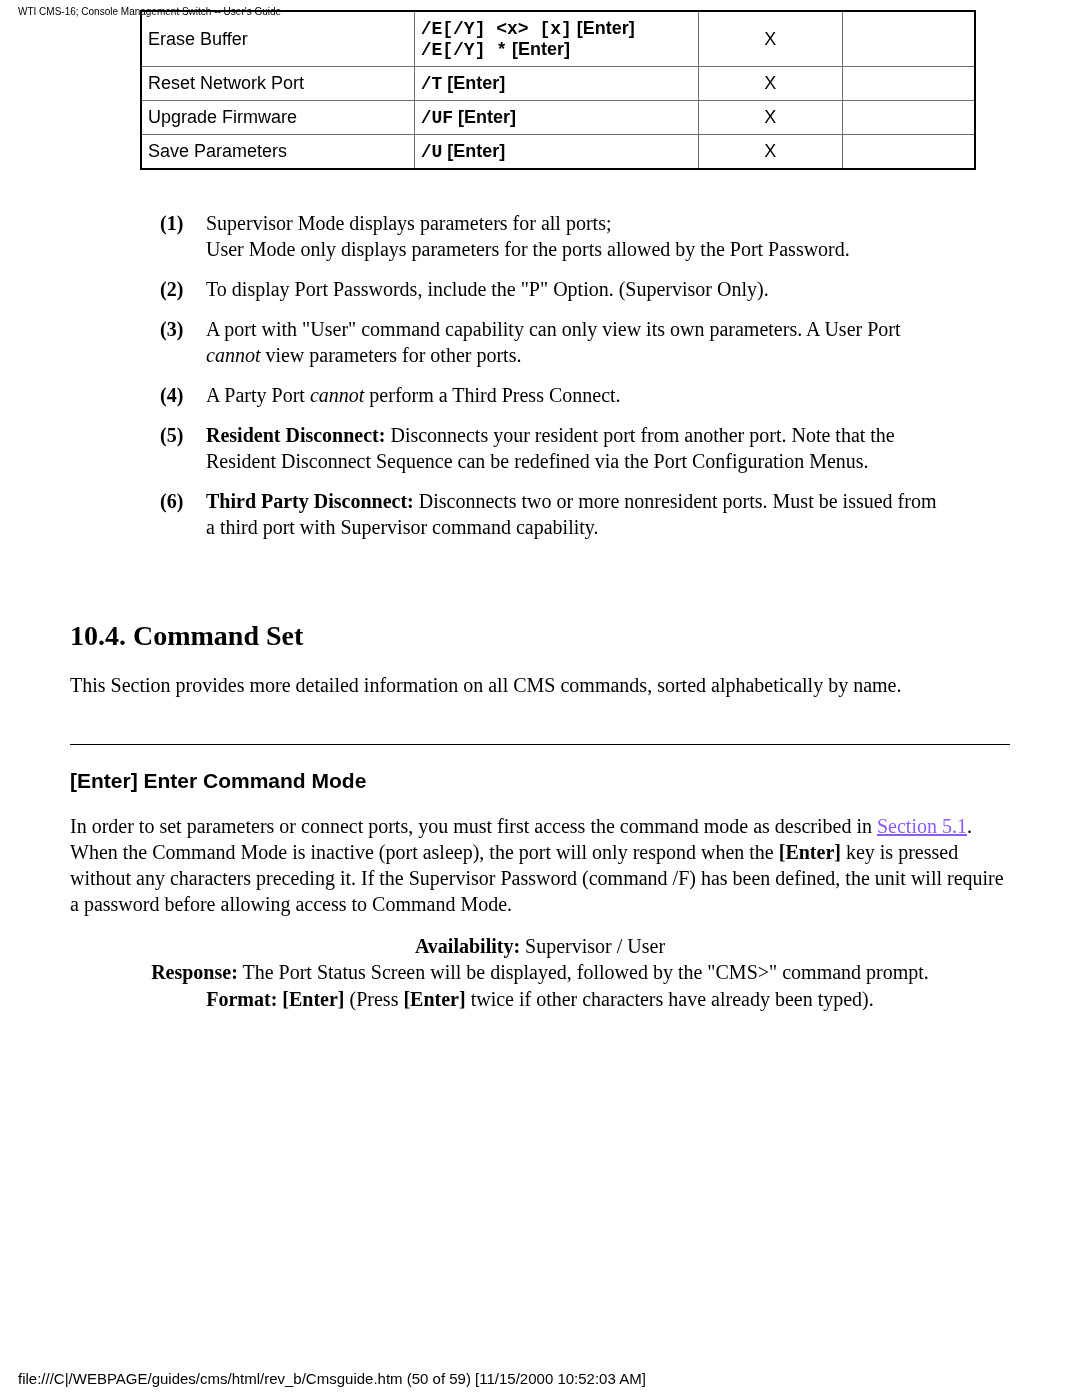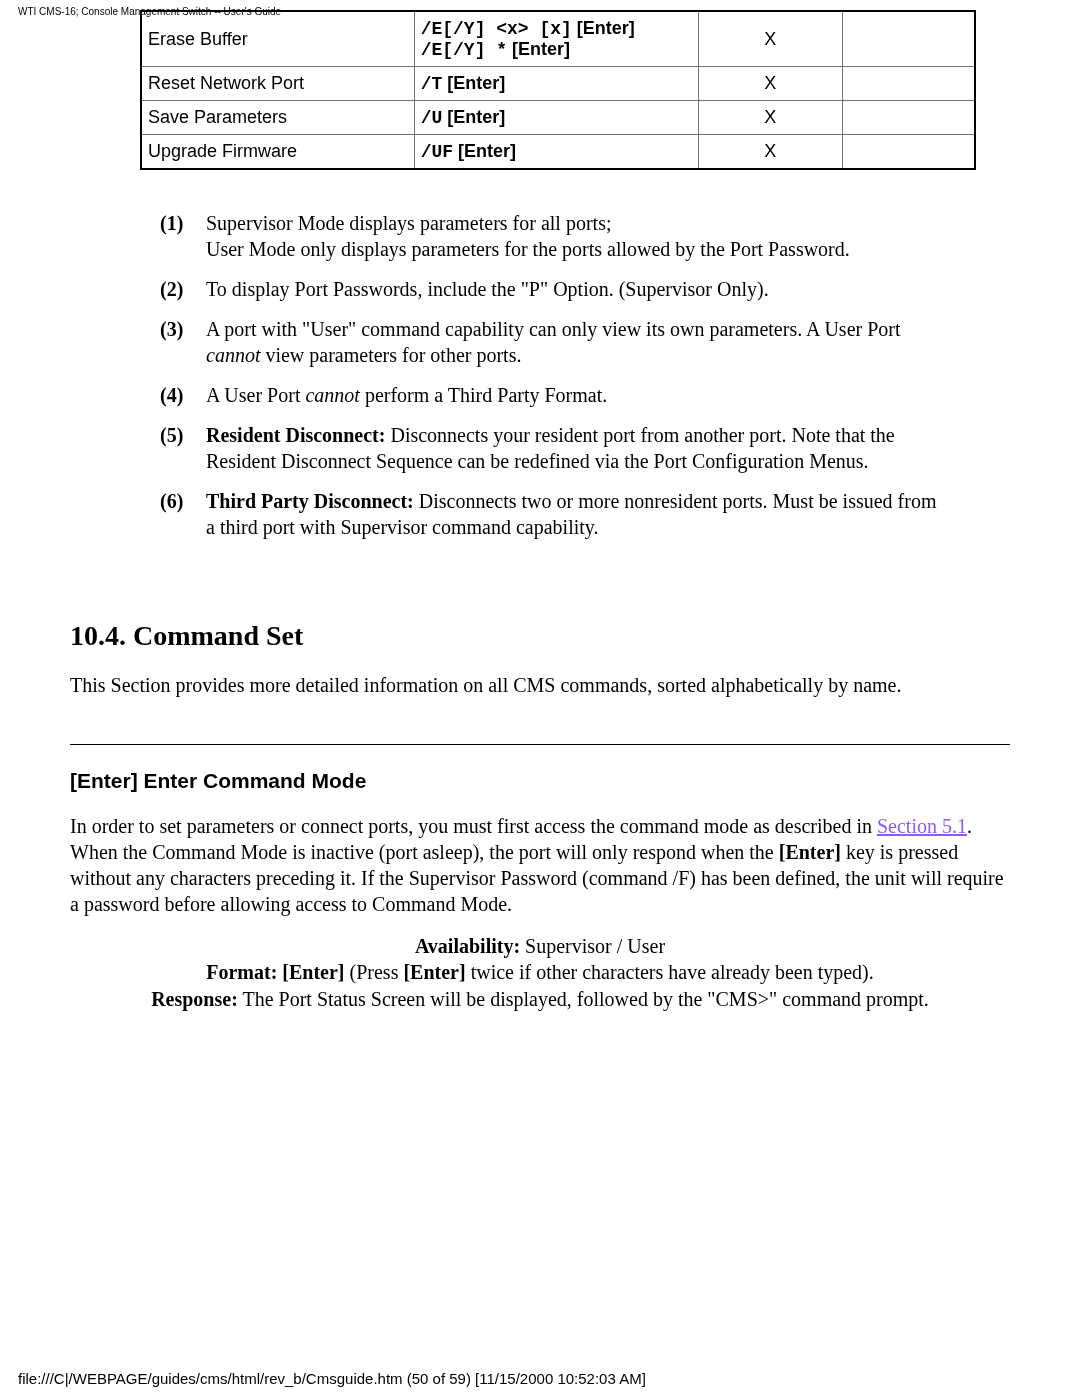--- a/index.html
+++ b/index.html
@@ -138,31 +138,31 @@
     </tr>
     <tr>
       <td class="name-col">Reset Network Port</td>
       <td class="cmd-col">
         <span class="mono">/T</span><span class="sans"> [Enter]</span>
       </td>
       <td class="x-col">X</td>
       <td class="empty-col"></td>
     </tr>
     <tr>
+      <td class="name-col">Upgrade Firmware</td>
+      <td class="cmd-col">
+        <span class="mono">/UF</span><span class="sans"> [Enter]</span>
+      </td>
+      <td class="x-col">X</td>
+      <td class="empty-col"></td>
+    </tr>
+    <tr>
       <td class="name-col">Save Parameters</td>
       <td class="cmd-col">
         <span class="mono">/U</span><span class="sans"> [Enter]</span>
-      </td>
-      <td class="x-col">X</td>
-      <td class="empty-col"></td>
-    </tr>
-    <tr>
-      <td class="name-col">Upgrade Firmware</td>
-      <td class="cmd-col">
-        <span class="mono">/UF</span><span class="sans"> [Enter]</span>
       </td>
       <td class="x-col">X</td>
       <td class="empty-col"></td>
     </tr>
   </tbody>
     </table>
 
   <div class="notes">
     <div class="notes-row">
       <div class="notes-num">(1)</div>
@@ -175,21 +175,21 @@
     </div>
     <div class="notes-row">
       <div class="notes-num">(3)</div>
       <div class="notes-text">
         <span>A port with "User" command capability can only view its own parameters. A User Port </span><span class="em">cannot</span><span> view parameters for other ports.</span>
       </div>
     </div>
     <div class="notes-row">
       <div class="notes-num">(4)</div>
       <div class="notes-text">
-        <span>A User Port </span><span class="em">cannot</span><span> perform a Third Party Format.</span>
+        <span>A Party Port </span><span class="em">cannot</span><span> perform a Third Press Connect.</span>
       </div>
     </div>
     <div class="notes-row">
       <div class="notes-num">(5)</div>
       <div class="notes-text">
         <span class="lead">Resident Disconnect:</span><span>  Disconnects your resident port from another port.  Note that the Resident Disconnect Sequence can be redefined via the Port Configuration Menus.</span>
       </div>
     </div>
     <div class="notes-row">
       <div class="notes-num">(6)</div>
@@ -208,22 +208,22 @@
 
   <p class="body-para">
     <span>In order to set parameters or connect ports, you must first access the command mode as described in </span><a href="#" class="link">Section 5.1</a><span>. When the Command Mode is inactive (port asleep), the port will only respond when the </span><b>[Enter]</b><span> key is pressed without any characters preceding it. If the Supervisor Password (command /F) has been defined, the unit will require a password before allowing access to Command Mode.</span>
   </p>
 
   <div class="detail-block">
     <div>
       <span class="lbl">Availability:</span><span>  Supervisor / User</span>
     </div>
     <div>
+      <span class="lbl">Response:</span><span>  The Port Status Screen will be displayed, followed by the "CMS&gt;" command prompt.</span>
+    </div>
+    <div>
       <span class="lbl">Format:</span><span class="lbl">  [Enter]</span><span> (Press </span><span class="lbl">[Enter]</span><span> twice if other characters have already been typed).</span>
     </div>
-    <div>
-      <span class="lbl">Response:</span><span>  The Port Status Screen will be displayed, followed by the "CMS&gt;" command prompt.</span>
-    </div>
   </div>
 
 </div>
 
 <div class="footer-line">file:///C|/WEBPAGE/guides/cms/html/rev_b/Cmsguide.htm (50 of 59) [11/15/2000 10:52:03 AM]</div>
 
 </body></html>

